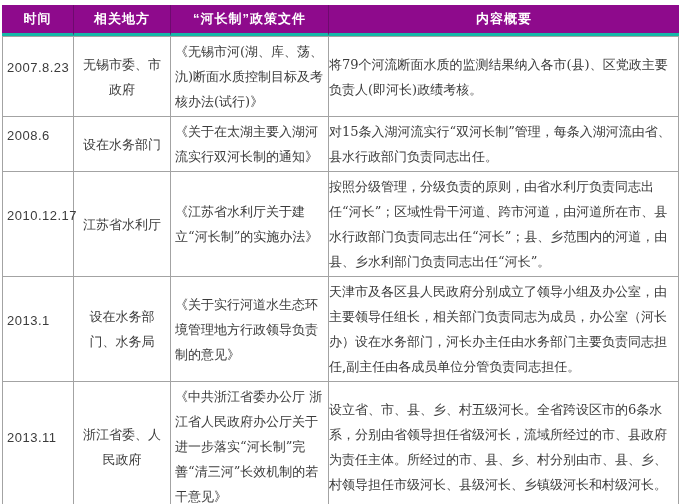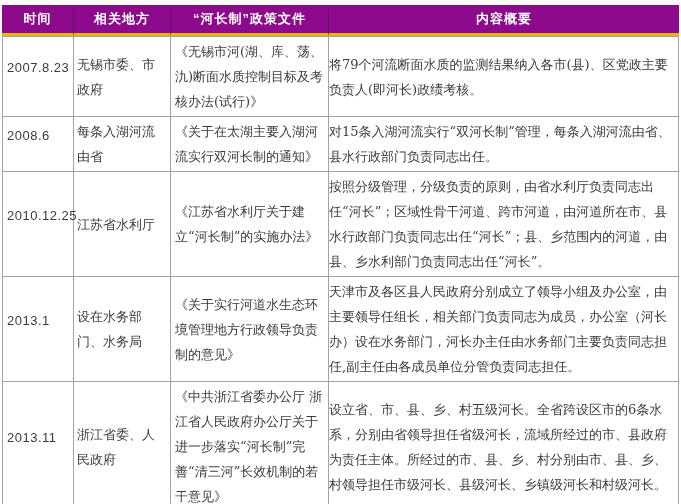--- a/index.html
+++ b/index.html
@@ -17,21 +17,21 @@
   }
   table.policy{
     margin:5px 0 0 2px;
     border-collapse:separate;border-spacing:0;
     table-layout:fixed;width:677px;
   }
   col.c1{width:71px;} col.c2{width:97px;} col.c3{width:158px;} col.c4{width:351px;}
   th{
     height:31px;background:var(--header-bg);color:var(--header-text);
     font-size:13px;font-weight:bold;text-align:center;vertical-align:middle;
-    border-bottom:3px solid #eab308;
+    border-bottom:3px solid #14b8a6;
     font-family:"Liberation Sans",sans-serif;
     letter-spacing:1px;
   }
   th + th{border-left:1px solid var(--header-divider);}
   td{
     border-left:1px solid var(--border);
     border-bottom:1px solid var(--border);
     vertical-align:middle;
     color:var(--text);
     font-size:13px;
@@ -39,21 +39,21 @@
   }
   td:last-child{border-right:1px solid var(--border);}
   tbody tr:first-child td{border-top:1px solid var(--border);}
   td.c-time{
     font-family:"Liberation Sans",sans-serif;
     padding:2px 2px 20px 4px;letter-spacing:0.5px;
   }
   td.c-place,td.c-doc,td.c-summary{
     font-family:"DejaVu Serif",serif;
   }
-  td.c-place{padding:2px 3px;}
+  td.c-place{padding:2px 3px;text-align:center;}
   td.c-doc{padding:2px 4px;}
   td.c-summary{padding:2px 4px 2px 0;}
   tr.r1 td{height:78px;}
   tr.r2 td{height:54px;}
   tr.r3 td{height:100px;}
   tr.r4 td{height:100px;}
   tr.r5 td{height:127px;}
 </style>
 </head>
 <body>
@@ -76,26 +76,26 @@
     </thead>
     <tbody>
       <tr class="r1">
         <td class="c-time">2007.8.23</td>
         <td class="c-place">无锡市委、市政府</td>
         <td class="c-doc">《无锡市河(湖、库、荡、氿)断面水质控制目标及考核办法(试行)》</td>
         <td class="c-summary">将79个河流断面水质的监测结果纳入各市(县)、区党政主要负责人(即河长)政绩考核。</td>
       </tr>
       <tr class="r2">
         <td class="c-time">2008.6</td>
-        <td class="c-place">每条入湖河流由省</td>
+        <td class="c-place">设在水务部门</td>
         <td class="c-doc">《关于在太湖主要入湖河流实行双河长制的通知》</td>
         <td class="c-summary">对15条入湖河流实行“双河长制”管理，每条入湖河流由省、县水行政部门负责同志出任。</td>
       </tr>
       <tr class="r3">
-        <td class="c-time">2010.12.25</td>
+        <td class="c-time">2010.12.17</td>
         <td class="c-place">江苏省水利厅</td>
         <td class="c-doc">《江苏省水利厅关于建立“河长制”的实施办法》</td>
         <td class="c-summary">按照分级管理，分级负责的原则，由省水利厅负责同志出任“河长”；区域性骨干河道、跨市河道，由河道所在市、县水行政部门负责同志出任“河长”；县、乡范围内的河道，由县、乡水利部门负责同志出任“河长”。</td>
       </tr>
       <tr class="r4">
         <td class="c-time">2013.1</td>
         <td class="c-place">设在水务部门、水务局</td>
         <td class="c-doc">《关于实行河道水生态环境管理地方行政领导负责制的意见》</td>
         <td class="c-summary">天津市及各区县人民政府分别成立了领导小组及办公室，由主要领导任组长，相关部门负责同志为成员，办公室（河长办）设在水务部门，河长办主任由水务部门主要负责同志担任,副主任由各成员单位分管负责同志担任。</td>
       </tr>

